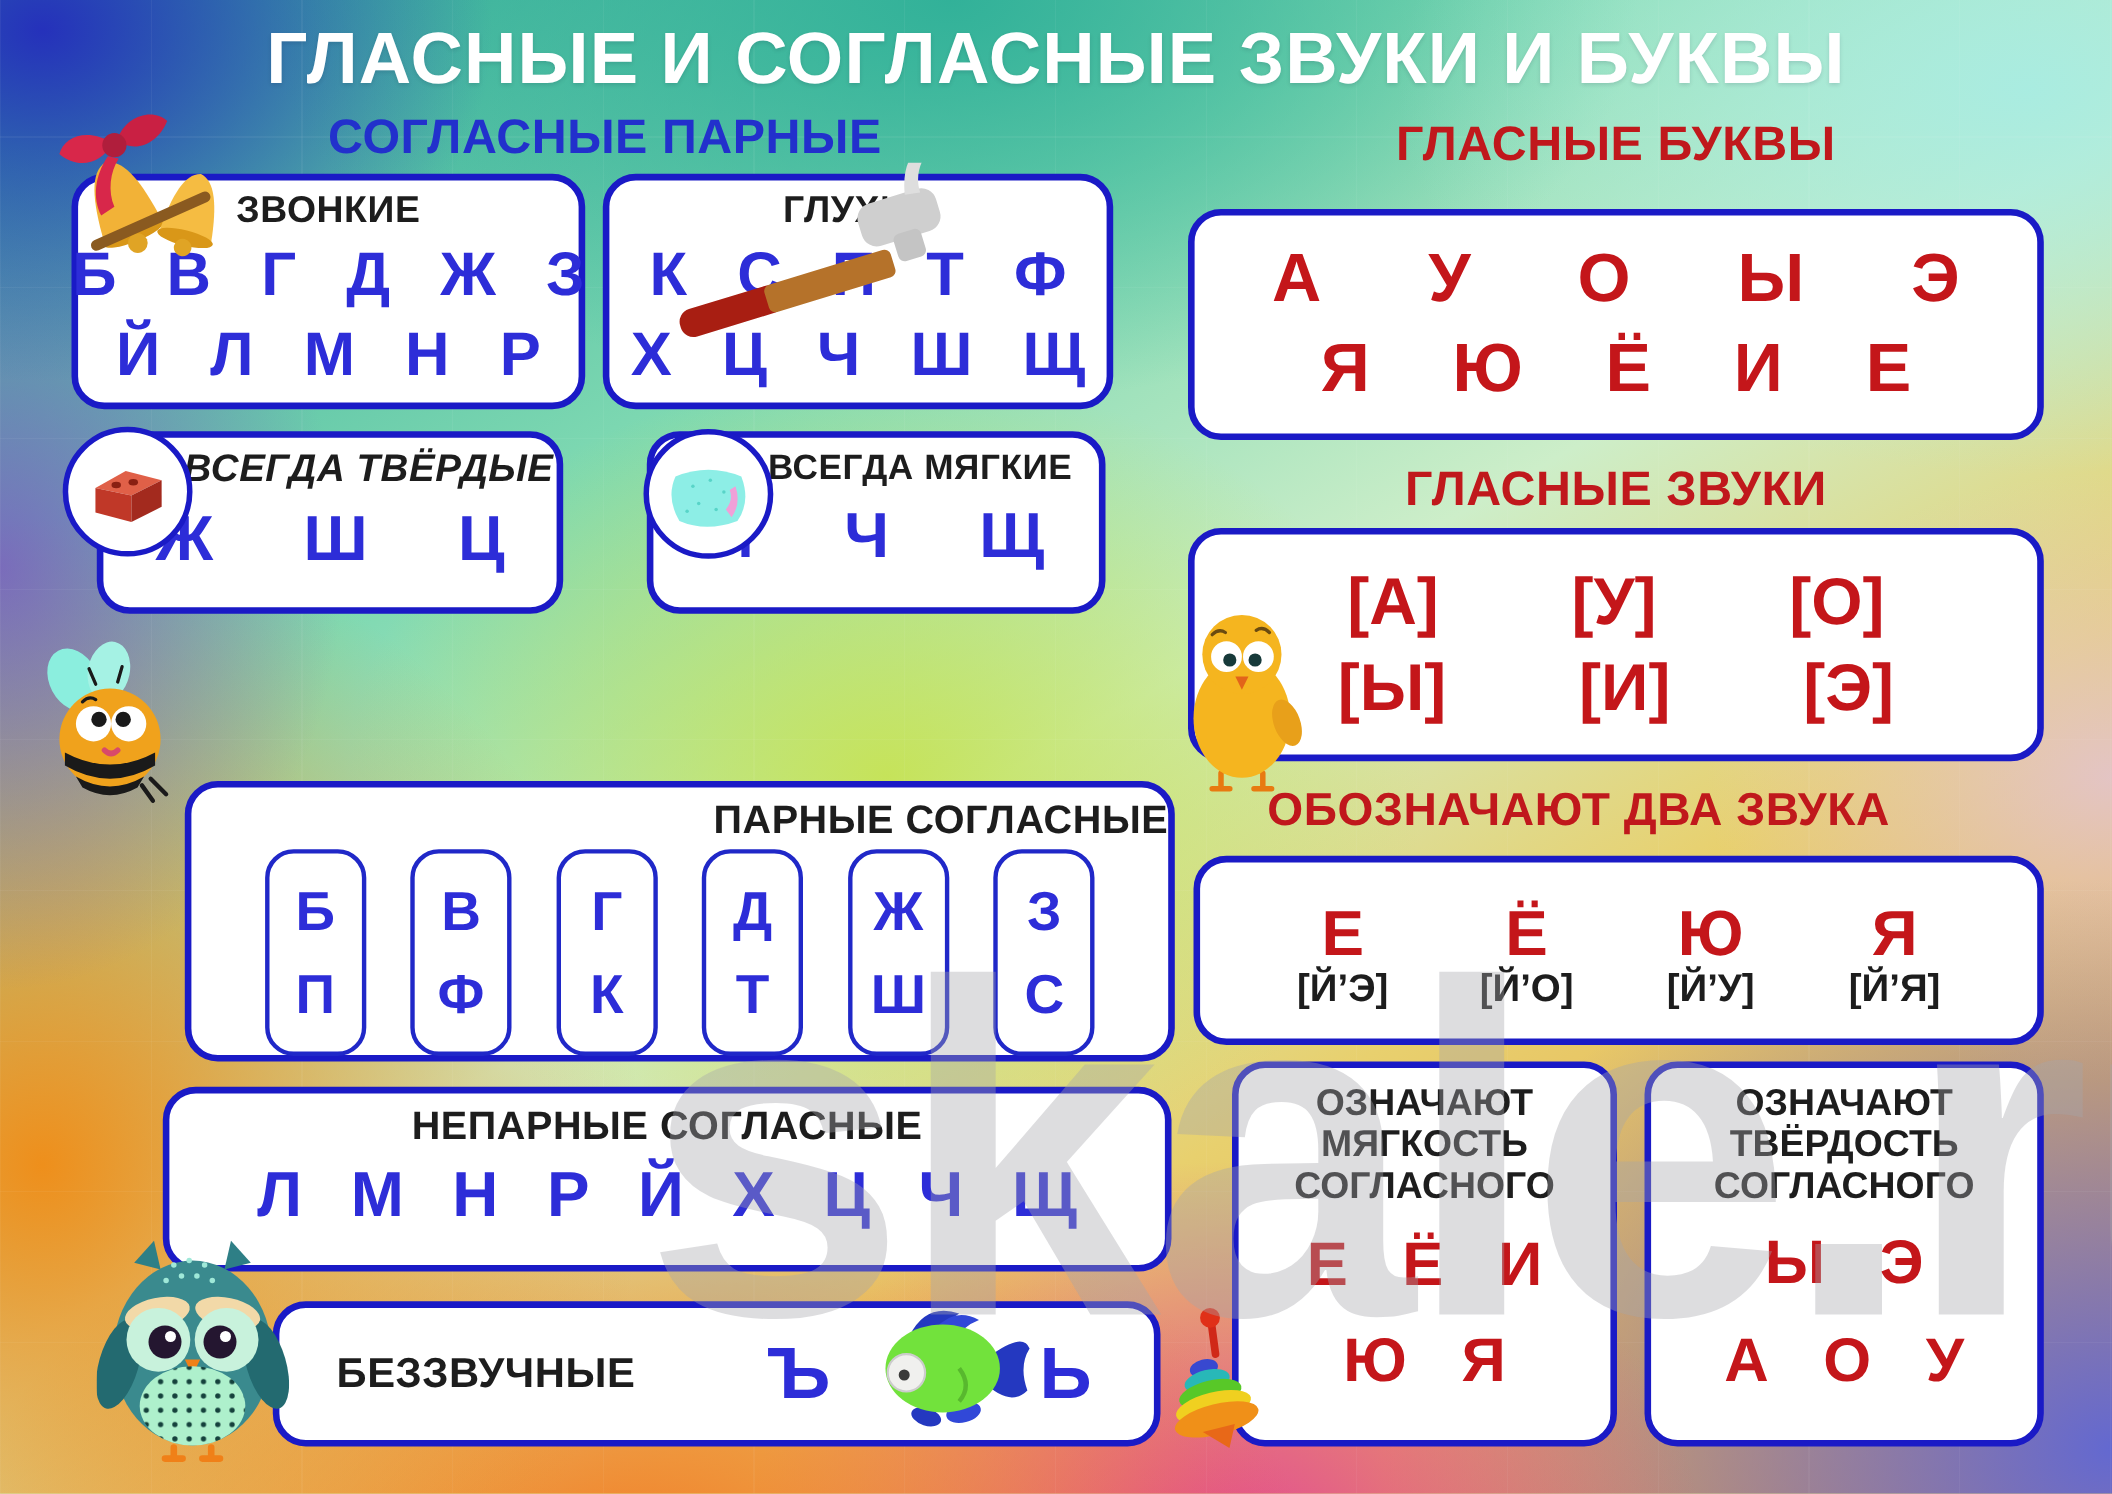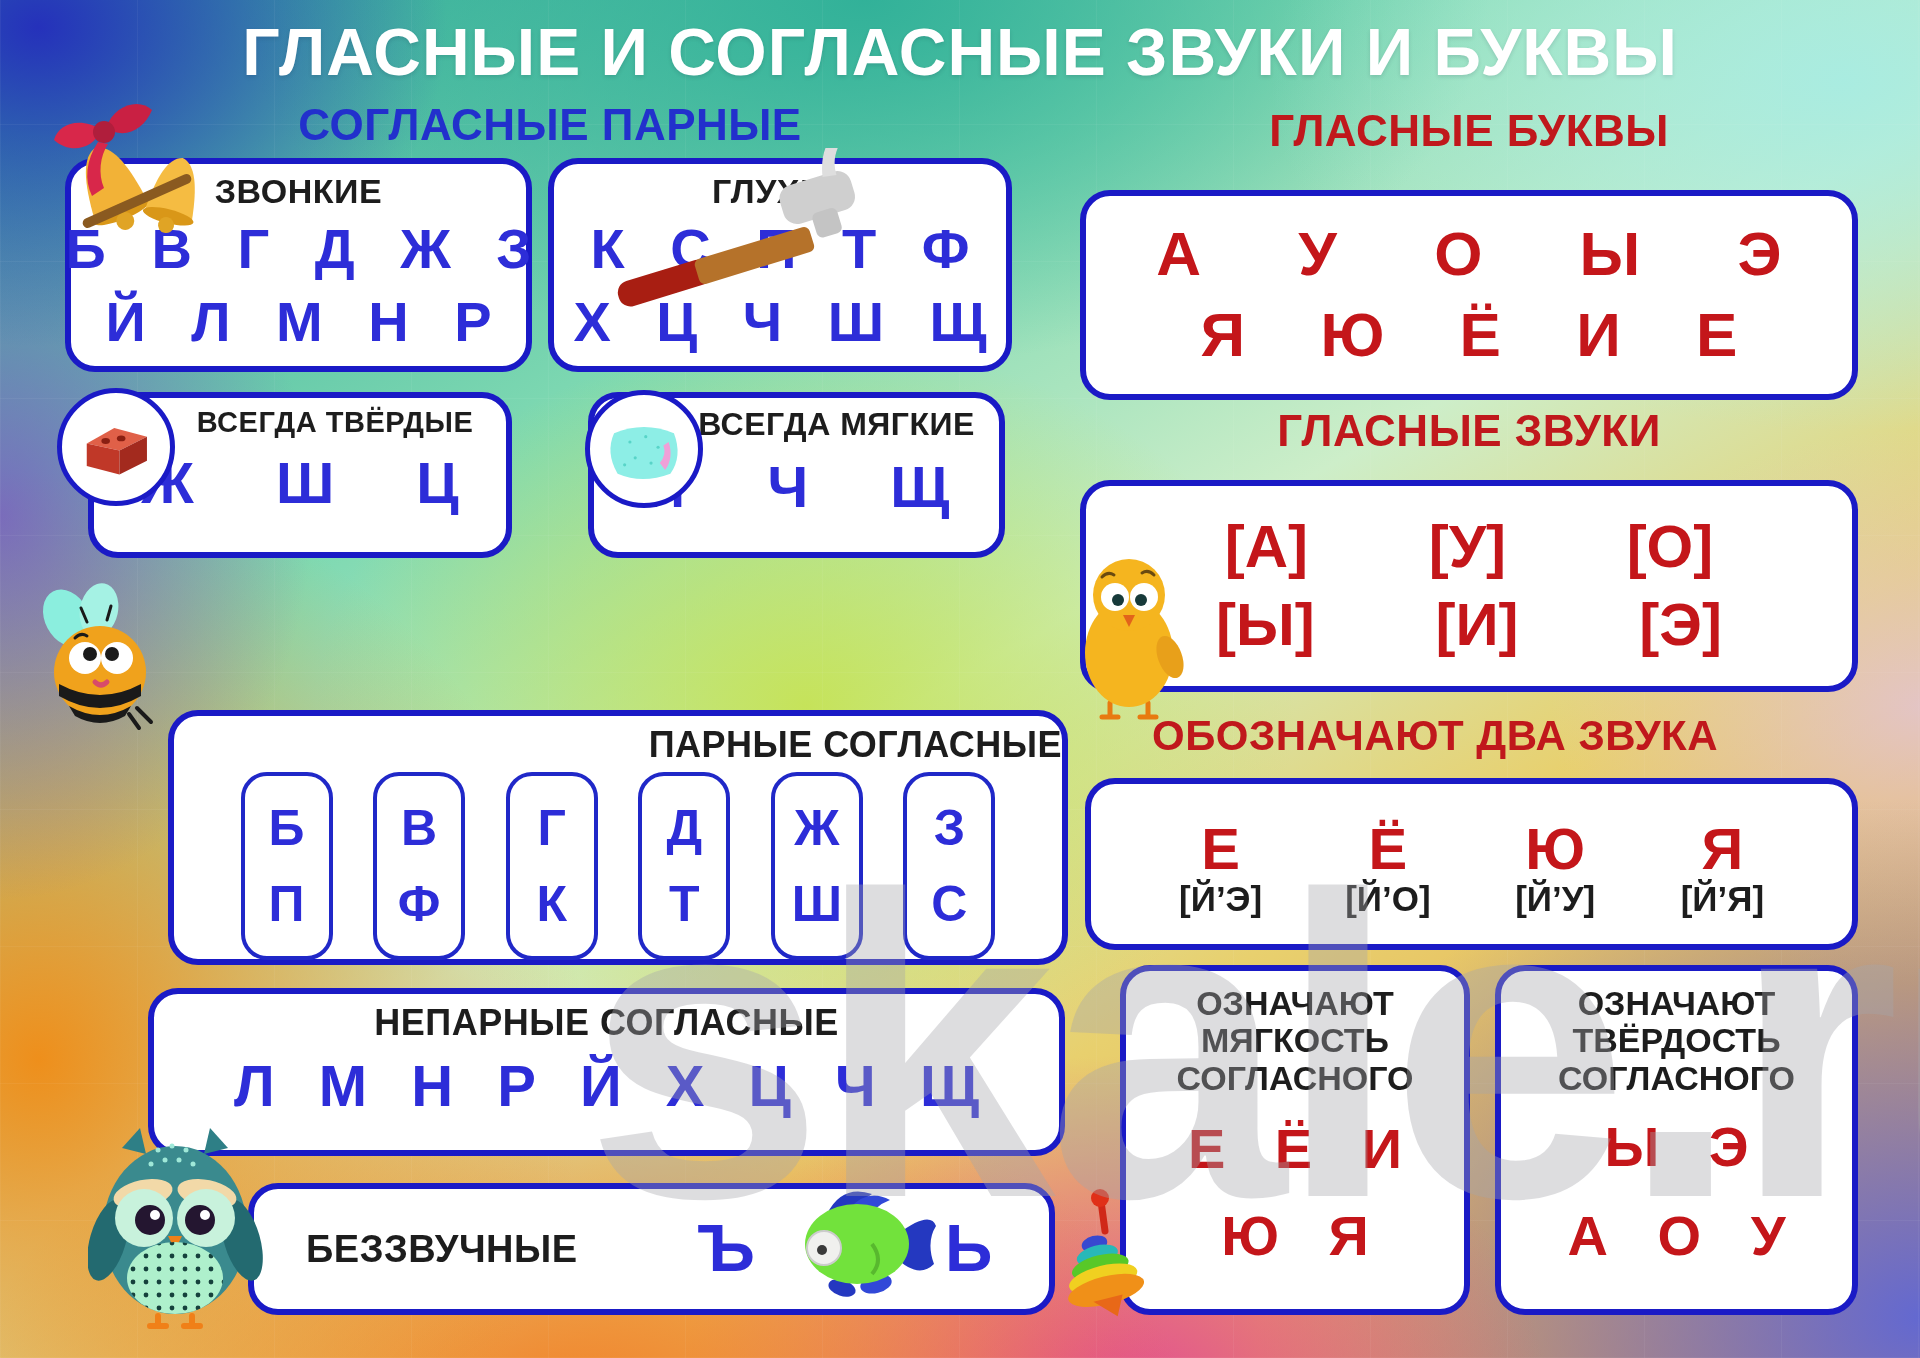--- a/index.html
+++ b/index.html
@@ -89,21 +89,21 @@
     <div class="row-letters r56" style="margin-top:2px;">К С П Т Ф</div>
     <div class="row-letters r56">Х Ц Ч Ш Щ</div>
   </div>
 
   <div class="abs panel" style="left:1080px;top:190px;width:778px;height:210px;justify-content:center;">
     <div class="row-letters red-letters" style="font-size:62px;word-spacing:80px;">А У О Ы Э</div>
     <div class="row-letters red-letters" style="font-size:62px;word-spacing:58px;">Я Ю Ё И Е</div>
   </div>
 
   <div class="abs panel" style="left:88px;top:392px;width:424px;height:166px;">
-    <div class="panel-title" style="font-size:29px;padding-left:70px;">ВСЕГДА ТВЁРДЫЕ</div>
+    <div class="panel-title" style="font-size:35px;padding-left:70px;font-style:italic;">ВСЕГДА ТВЁРДЫЕ</div>
     <div class="row-letters r58" style="word-spacing:66px;margin-top:6px;">Ж Ш Ц</div>
   </div>
 
   <div class="abs panel" style="left:588px;top:392px;width:417px;height:166px;">
     <div class="panel-title" style="font-size:32px;padding-left:80px;">ВСЕГДА МЯГКИЕ</div>
     <div class="row-letters r58" style="word-spacing:66px;margin-top:6px;">Й Ч Щ</div>
   </div>
 
   <div class="abs circle-badge" style="left:57px;top:388px;">
     <svg width="86" height="86" viewBox="0 0 100 100">
@@ -123,21 +123,21 @@
         <circle cx="34" cy="42" r="1.8"></circle>
           <circle cx="52" cy="36" r="1.8"></circle>
           <circle cx="66" cy="48" r="1.8"></circle>
         <circle cx="40" cy="60" r="1.8"></circle>
           <circle cx="58" cy="66" r="1.8"></circle>
           <circle cx="28" cy="68" r="1.8"></circle>
       </g>
     </svg>
   </div>
 
-  <div class="abs col-heading red-h" style="left:1080px;top:406px;width:778px;">ГЛАСНЫЕ ЗВУКИ</div>
+  <div class="abs col-heading red-h" style="left:1080px;top:420px;width:778px;">ГЛАСНЫЕ ЗВУКИ</div>
   <div class="abs panel" style="left:1080px;top:480px;width:778px;height:212px;justify-content:center;">
     <div class="row-letters red-letters" style="font-size:60px;word-spacing:104px;">[А] [У] [О]</div>
     <div class="row-letters red-letters" style="font-size:60px;word-spacing:104px;">[Ы] [И] [Э]</div>
   </div>
 
   <div class="abs panel" style="left:168px;top:710px;width:900px;height:255px;align-items:flex-end;">
     <div class="panel-title" style="font-size:36px;">ПАРНЫЕ СОГЛАСНЫЕ</div>
     <div class="pairs-row">
       <div class="pair-cell">
         <span>Б</span>

